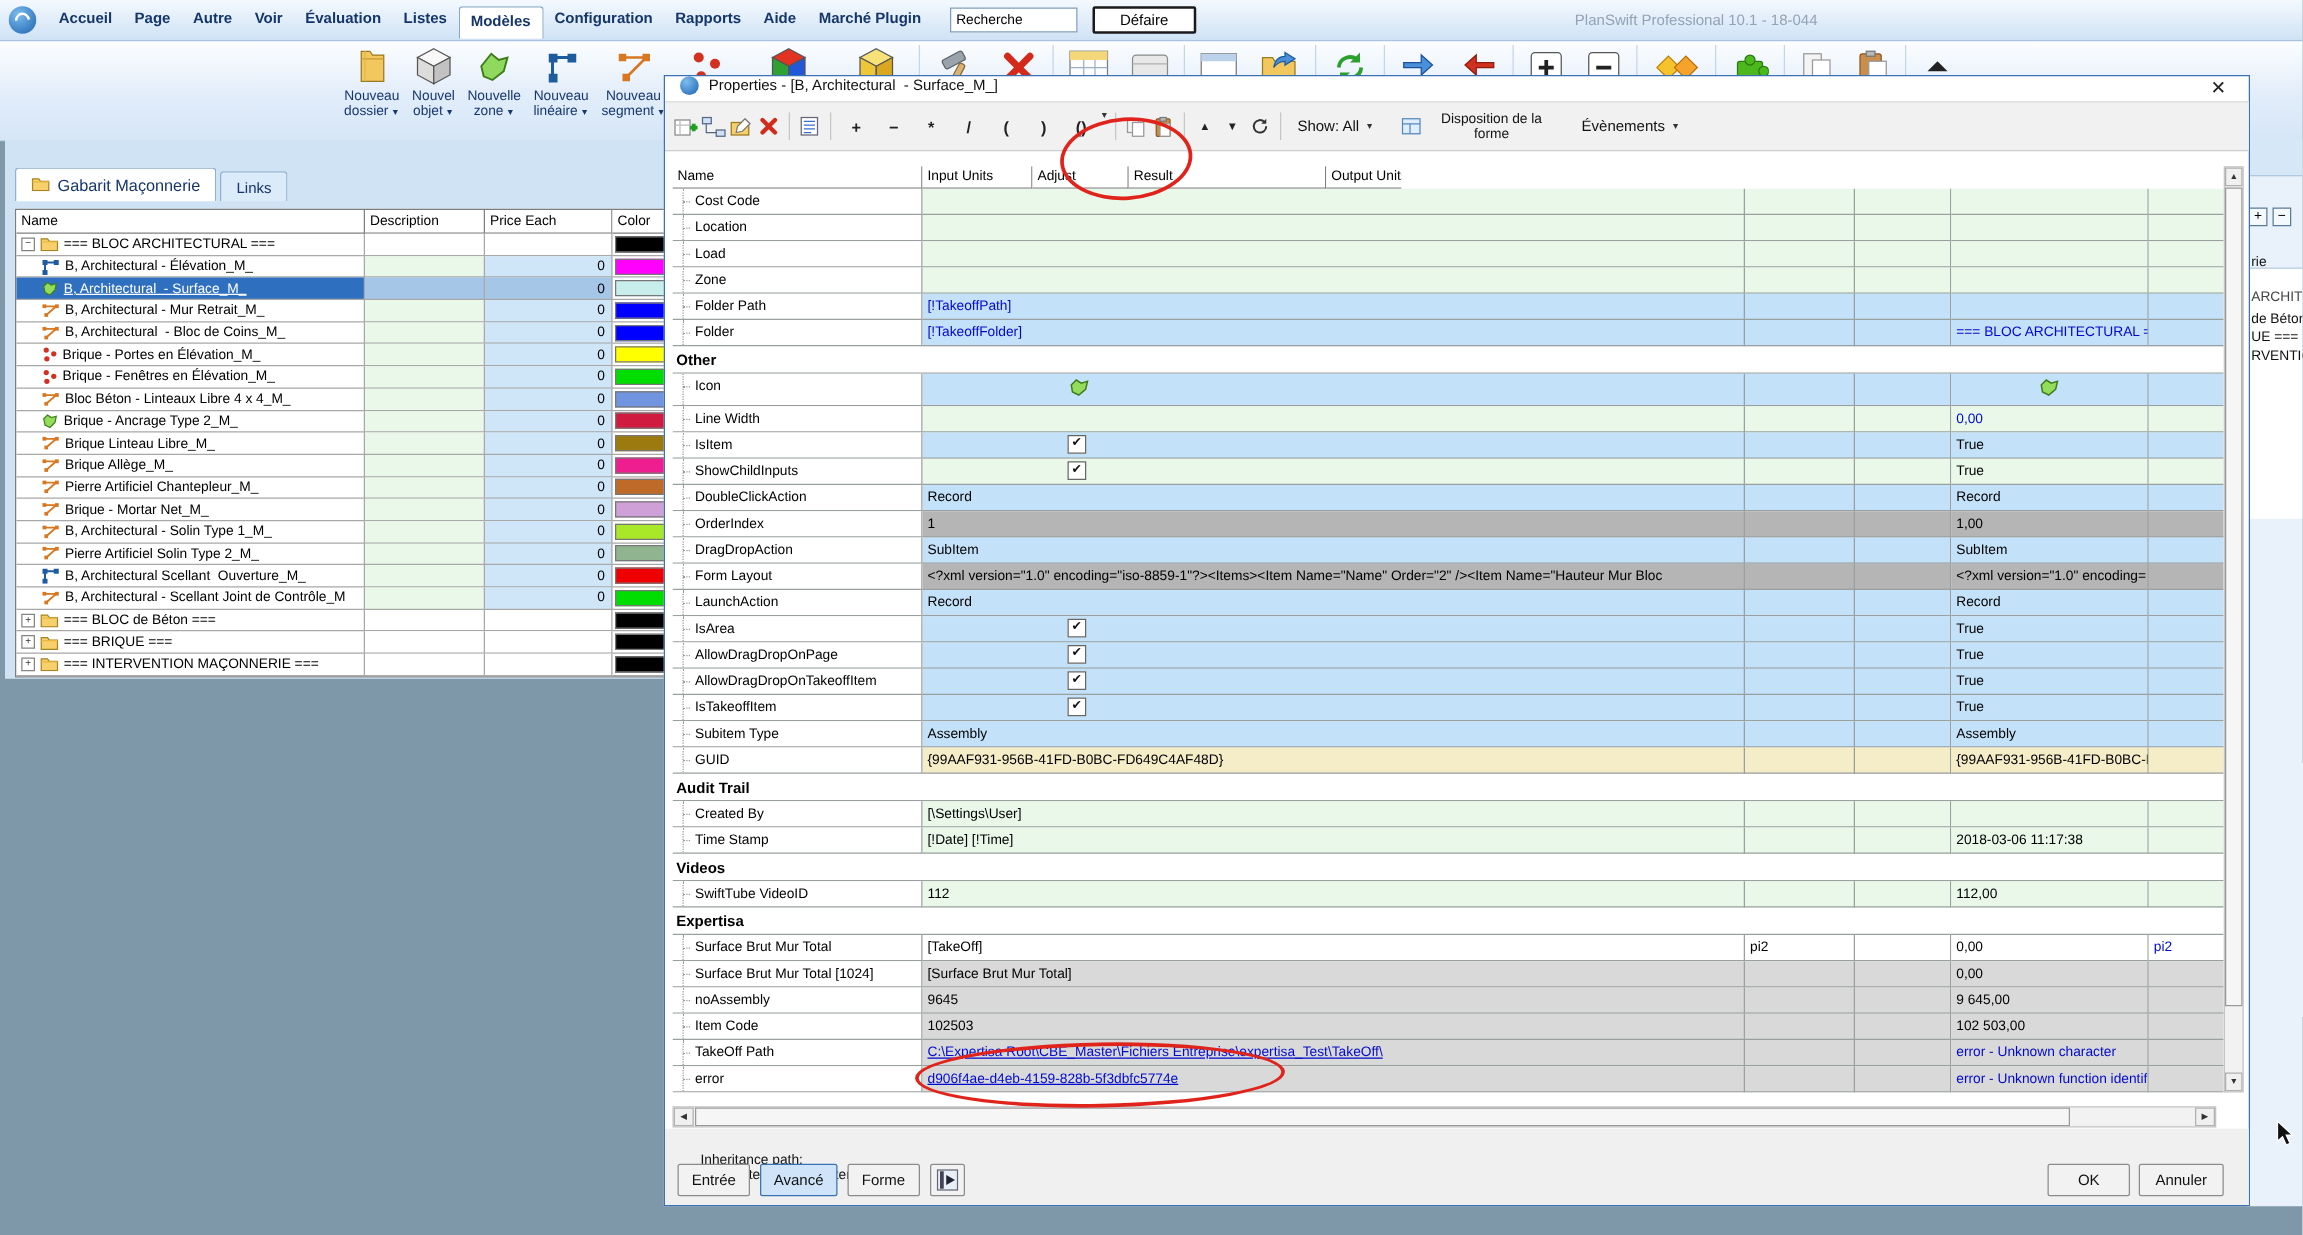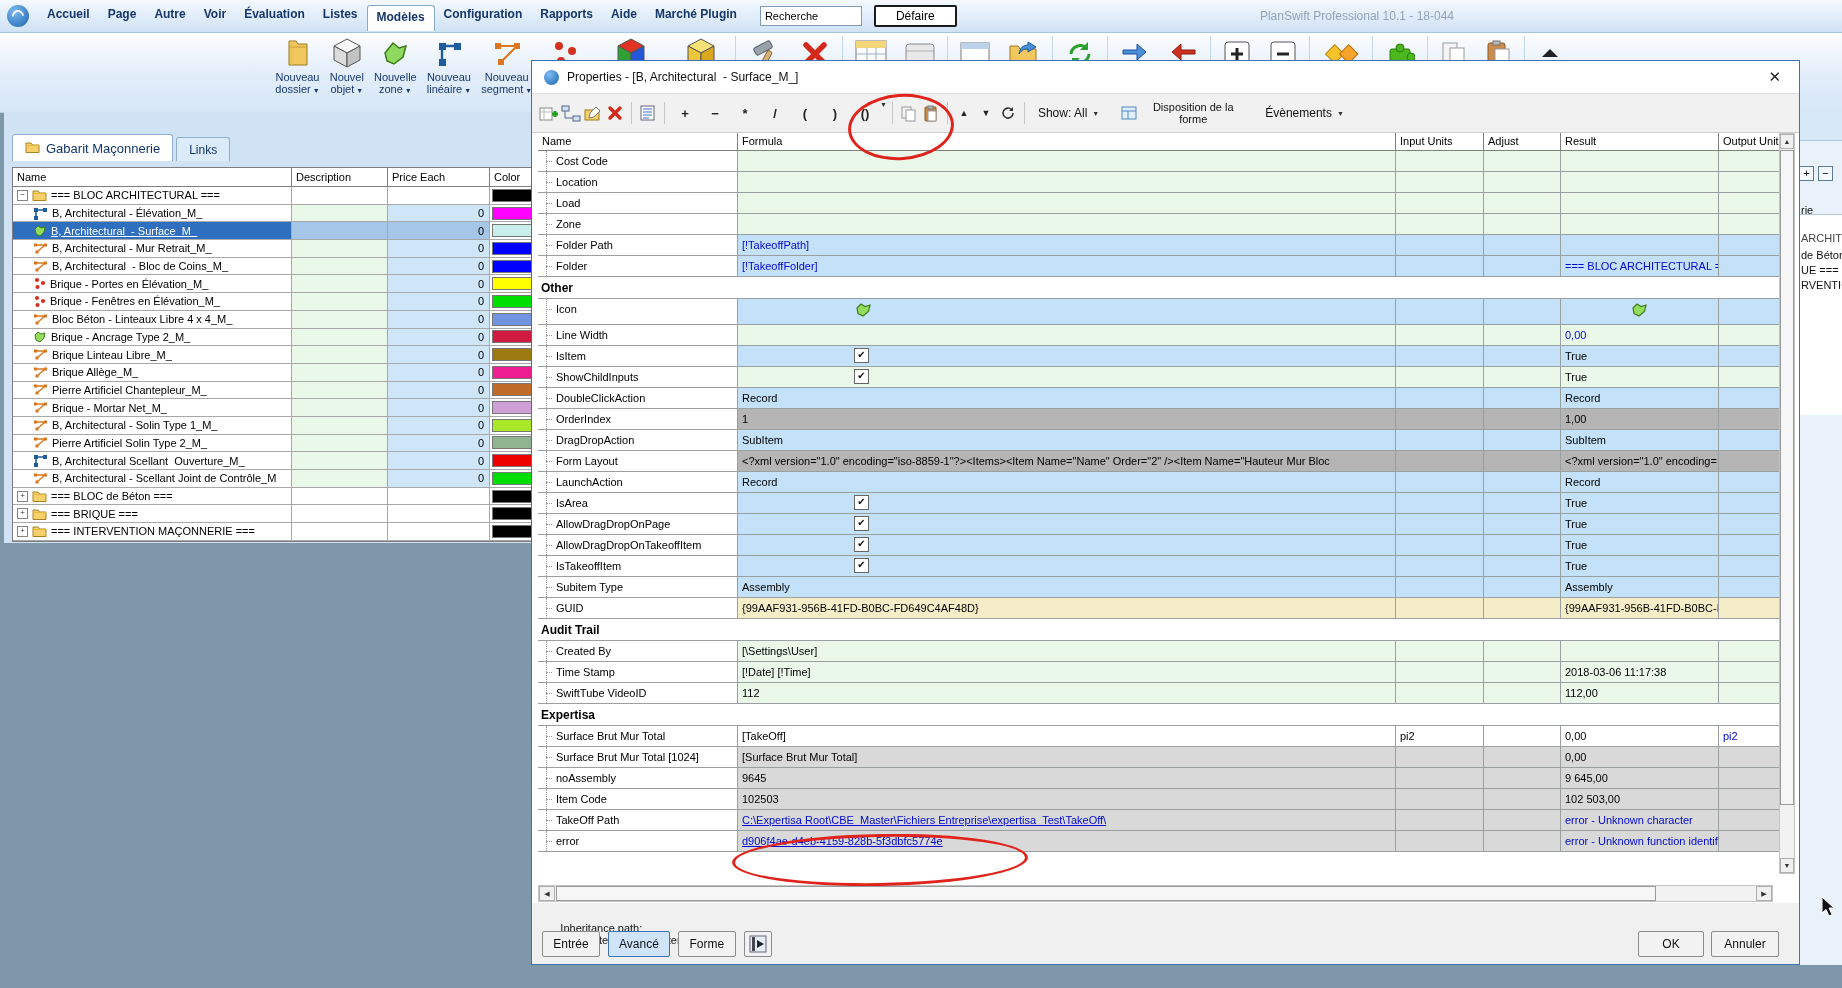--- a/index.html
+++ b/index.html
@@ -58,21 +58,21 @@
   .tree-row.sel .c-name{background:#2e6fc0;color:#fff;text-decoration:underline;}
   .tree-row.sel .c-desc,.tree-row.sel .c-price{background:#a6c6e7;}
   .expander{display:inline-block;width:9px;height:9px;border:1px solid #848484;background:#fff;
     font-size:8px;line-height:8px;text-align:center;margin:0 4px 0 2px;flex:none;color:#333;}
   .node-icon{margin-right:4px;flex:none;display:inline-flex;}
   .node-label{white-space:pre;}
   .swatch{display:inline-block;height:11px;width:60px;border:1px solid #777;}
   
   .dialog{position:absolute;left:531px;top:60px;width:1269px;height:905px;background:#fff;
     border:1px solid #3a72b4;box-sizing:border-box;z-index:10;}
-  .d-title{height:32px;display:flex;align-items:center;padding:0 12px;font-size:12px;color:#111;}
+  .d-title{height:20px;display:flex;padding:0 12px;font-size:12px;color:#111;}
   .d-icon{width:15px;height:15px;border-radius:50%;flex:none;margin-right:8px;
     background:radial-gradient(circle at 35% 30%,#7cbcef,#1c62b0);}
   .d-title-text{white-space:pre;}
   .d-close{margin-left:auto;font-size:15px;color:#222;padding:0 6px;}
   .d-toolbar{height:38px;background:#f1f1f1;border-top:1px solid #dcdcdc;
     border-bottom:1px solid #cfcfcf;display:flex;align-items:center;padding:0 6px;}
   .tb-btn{min-width:20px;height:24px;display:flex;align-items:center;justify-content:center;
     margin:0 1px;font-size:13px;font-weight:bold;color:#222;}
   .tb-op{font-weight:bold;padding:0 4px;}
   .tb-sep{width:1px;height:22px;background:#c6c6c6;margin:0 5px;flex:none;}
@@ -822,21 +822,20 @@
     </span>
     <span class="events-btn">
       <span>Évènements</span>
       <span class="tb-caret">▼</span>
     </span>
   </div>
 
   <div class="grid">
     <div class="g-header" id="grid-head">
         <div class="g-h cw0">Name</div>
-        <div class="g-h cw1">Formula</div>
         <div class="g-h cw2">Input Units</div>
         <div class="g-h cw3">Adjust</div>
         <div class="g-h cw4">Result</div>
         <div class="g-h cw5">Output Units</div>
       </div>
     <div id="grid-body">
         <div class="g-row bg-green">
     <div class="gc gc-name">Cost Code</div>
     <div class="gc gc-formula"></div>
     <div class="gc gc-input"></div>
@@ -1019,20 +1018,21 @@
     <div class="gc gc-output"></div>
   </div>
         <div class="g-row bg-green">
     <div class="gc gc-name">Time Stamp</div>
     <div class="gc gc-formula">[!Date] [!Time]</div>
     <div class="gc gc-input"></div>
     <div class="gc gc-adjust"></div>
     <div class="gc gc-result">2018-03-06 11:17:38</div>
     <div class="gc gc-output"></div>
   </div>
+        <div class="g-section">Videos</div>
         <div class="g-row bg-green">
     <div class="gc gc-name">SwiftTube VideoID</div>
     <div class="gc gc-formula">112</div>
     <div class="gc gc-input"></div>
     <div class="gc gc-adjust"></div>
     <div class="gc gc-result">112,00</div>
     <div class="gc gc-output"></div>
   </div>
         <div class="g-section">Expertisa</div>
         <div class="g-row bg-white">

